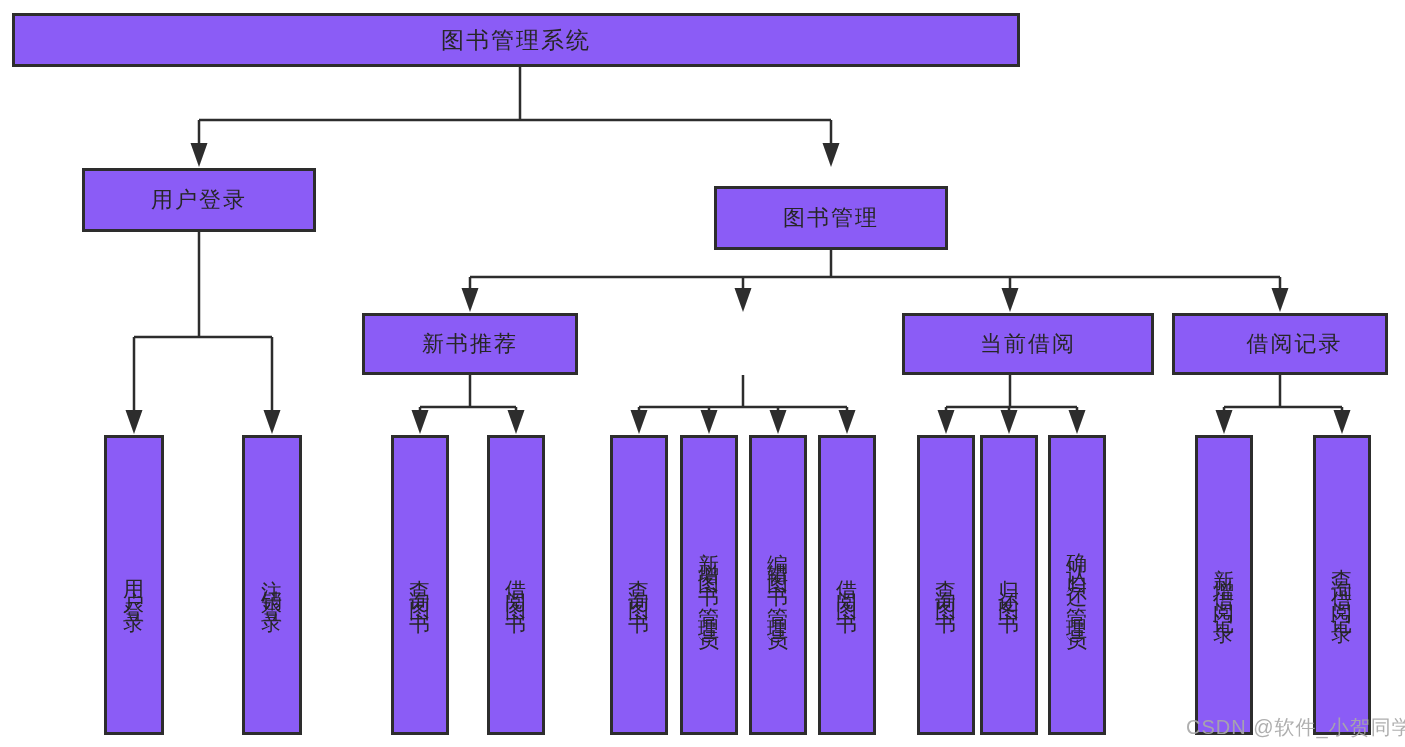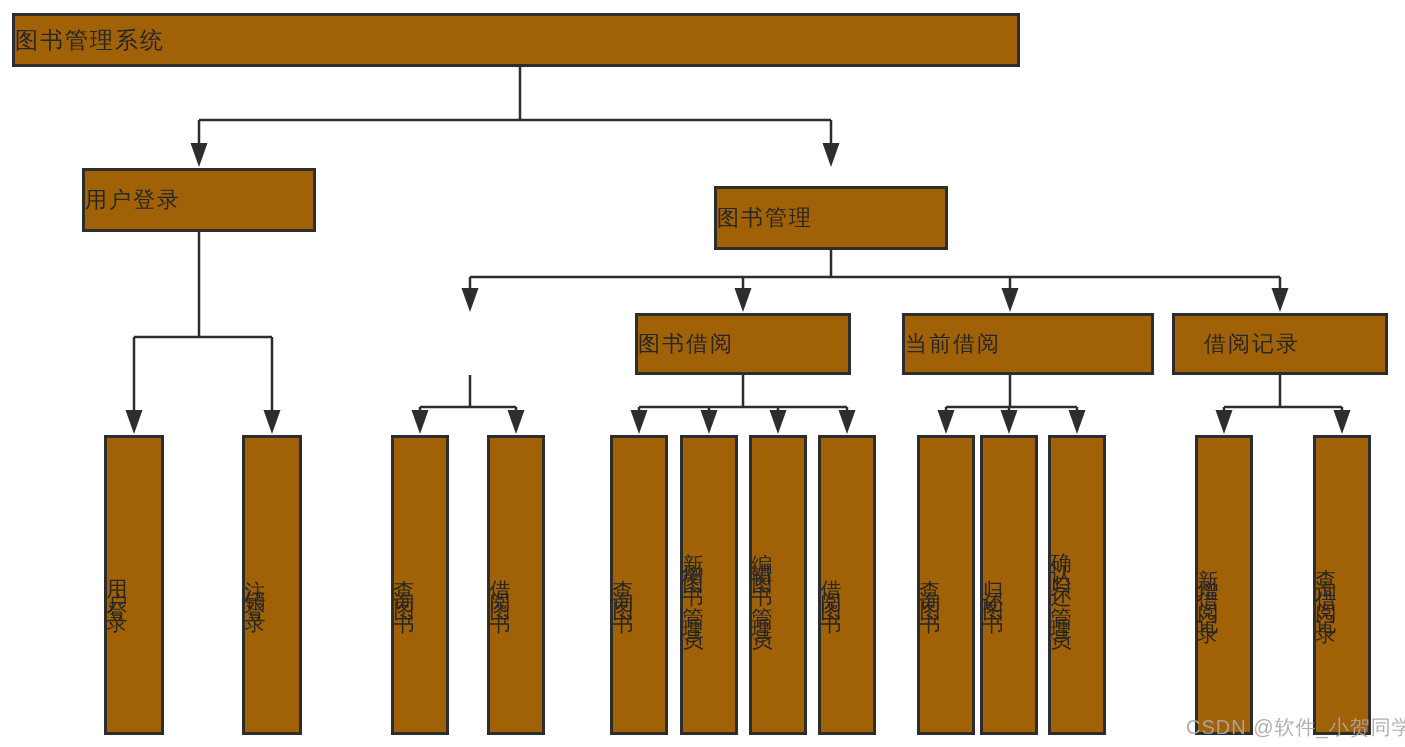--- a/index.html
+++ b/index.html
@@ -26,25 +26,26 @@
     fill: none;
     stroke: #2d2d2d;
     stroke-width: 2.5;
   }
   .connectors polygon {
     fill: #2d2d2d;
     stroke: none;
   }
   .node, .leaf {
     position: absolute;
-    background: #a16207;
+    background: #8b5cf6;
     border: 3px solid #2d2d2d;
     box-sizing: border-box;
     display: flex;
     align-items: center;
+    justify-content: center;
     color: #262626;
   }
   .node {
     font-size: 22px;
     letter-spacing: 2px;
     white-space: nowrap;
   }
   .root-node {
     font-size: 23px;
   }
@@ -113,22 +114,22 @@
     <span>图书管理系统</span>
   </div>
 
   <div class="node" style="left:82px; top:168px; width:234px; height:64px;">
     <span>用户登录</span>
   </div>
   <div class="node" style="left:714px; top:168px; width:234px; height:64px;margin-top:18px;">
     <span>图书管理</span>
   </div>
 
-  <div class="node" style="left:635px; top:313px; width:216px; height:62px;">
-    <span>图书借阅</span>
+  <div class="node" style="left:362px; top:313px; width:216px; height:62px;">
+    <span>新书推荐</span>
   </div>
   <div class="node" style="left:902px; top:313px; width:252px; height:62px;">
     <span>当前借阅</span>
   </div>
   <div class="node" style="left:1172px; top:313px; width:216px; height:62px;padding-left:29px;">
     <span>借阅记录</span>
   </div>
 
   <div class="leaf" style="left:104px; top:435px; width:60px; height:300px;">
     <span>用户登录</span>

